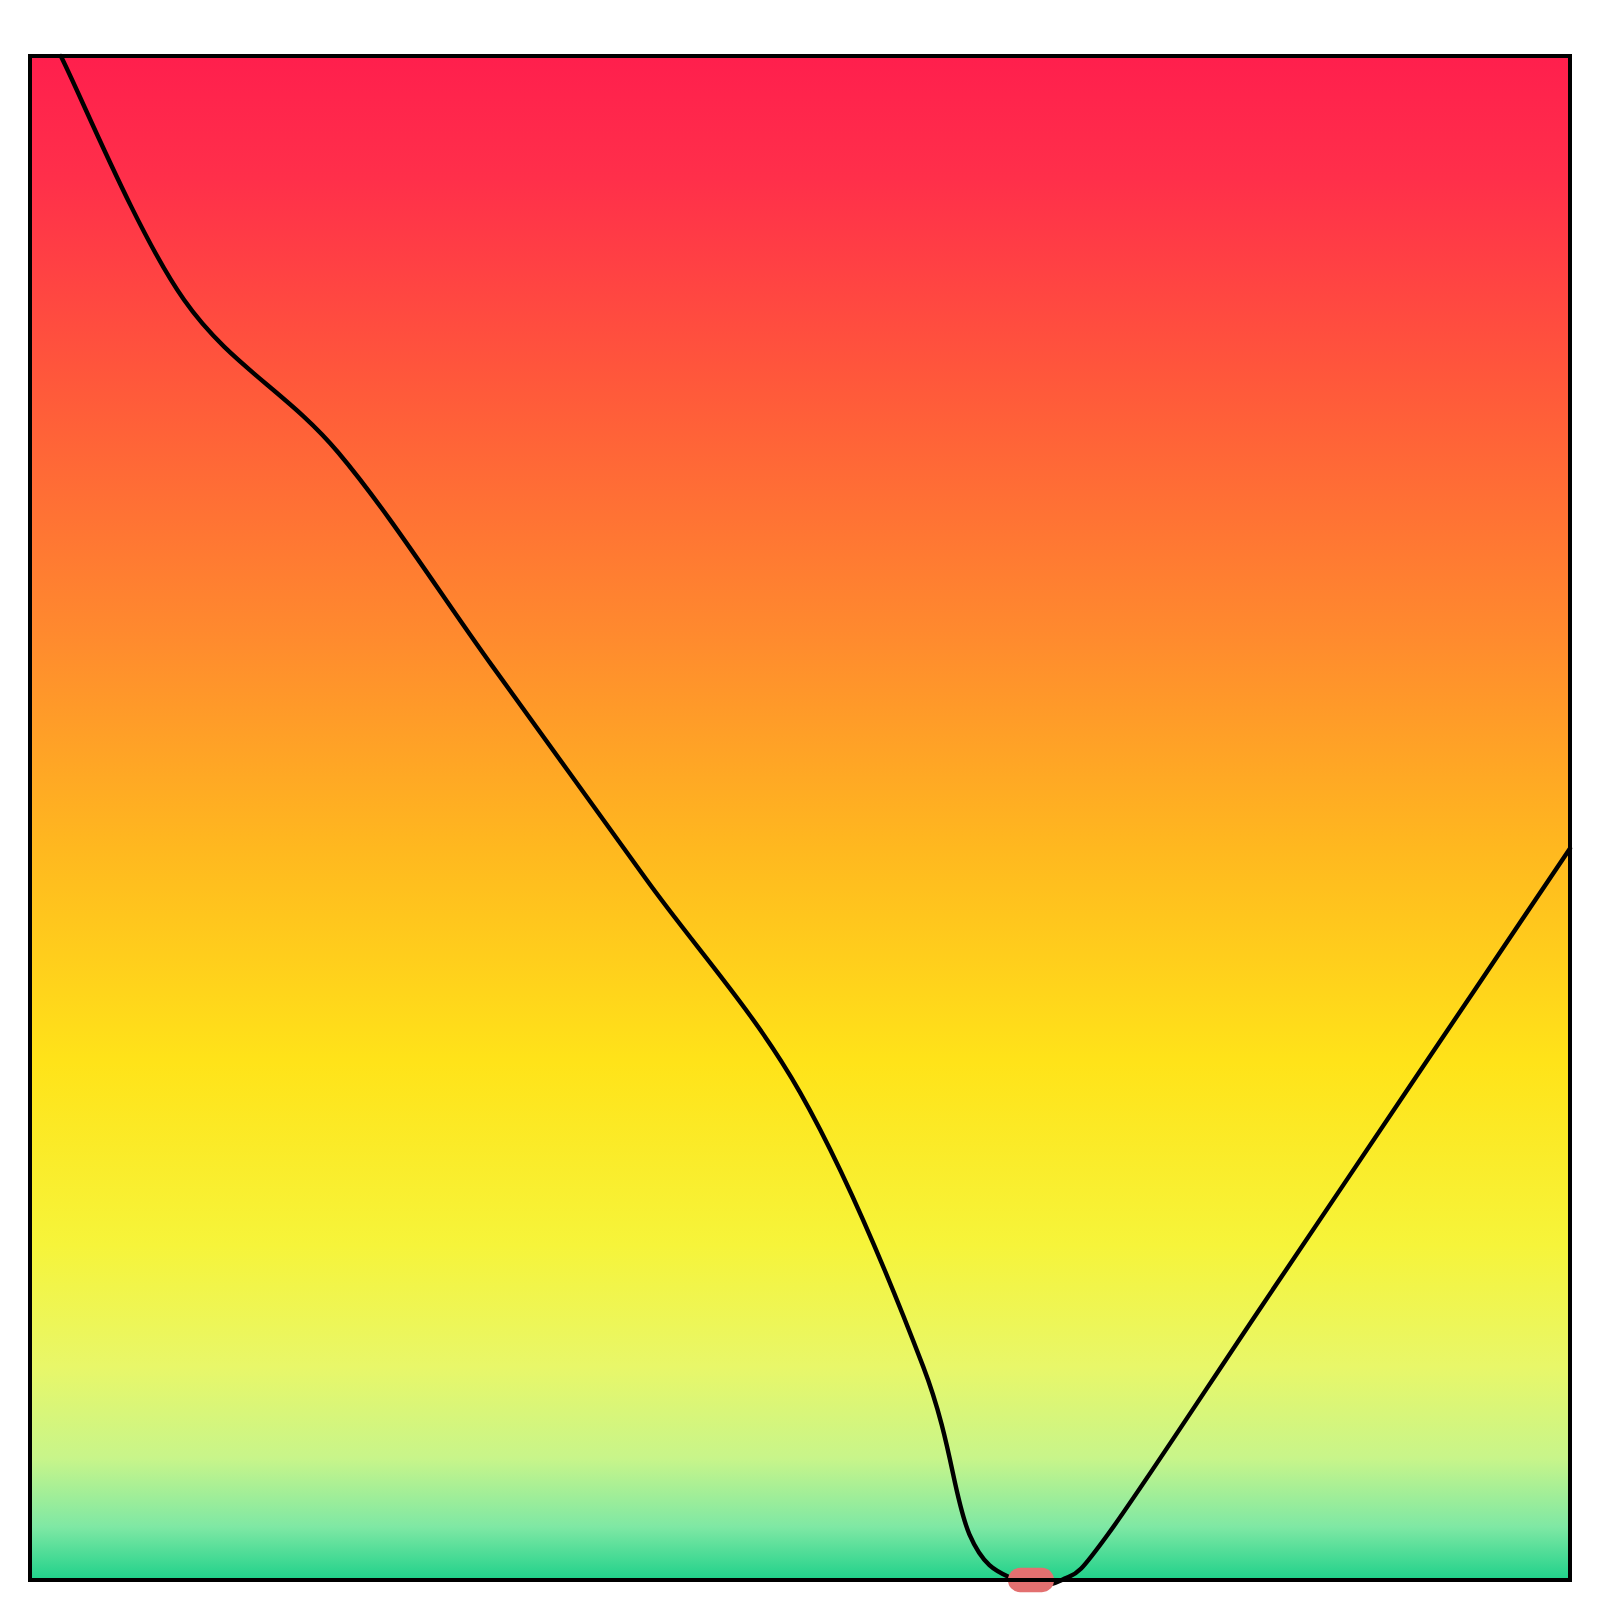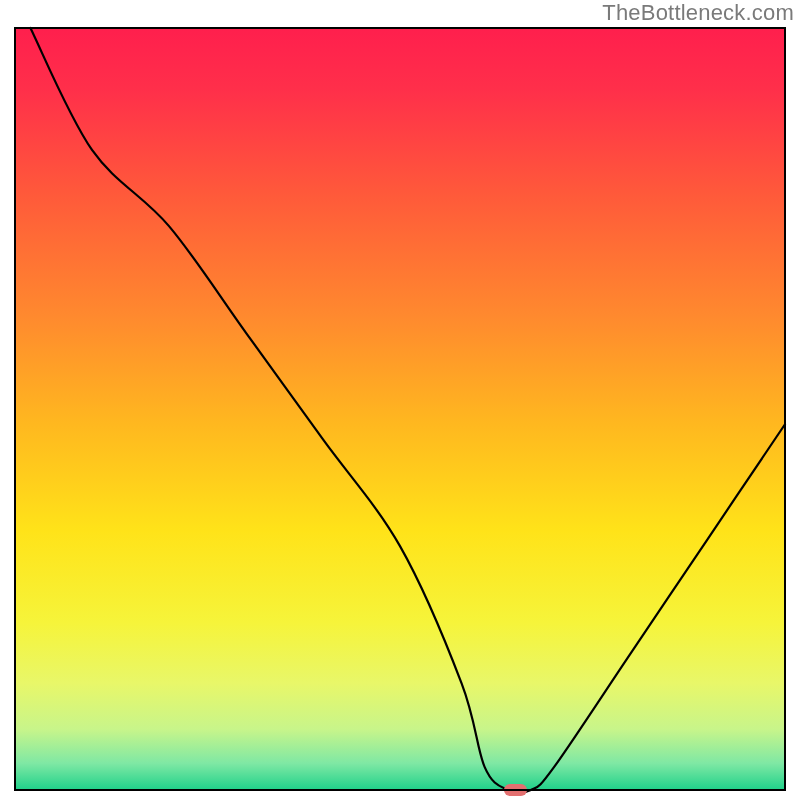--- a/index.html
+++ b/index.html
@@ -50,14 +50,13 @@
           <stop offset="92%" stop-color="#c8f58a"></stop>
           <stop offset="96.5%" stop-color="#7fe8a4"></stop>
           <stop offset="100%" stop-color="#1fd18a"></stop>
         </linearGradient>
       </defs>
       <rect x="15" y="28" width="770" height="762" fill="url(#bg-grad)"></rect>
       <path d="M 30.4 28 C 40.666666666666664 48.32000000000001, 68.9 116.90000000000006, 92 149.92000000000007 C 115.1 182.94000000000008, 143.33333333333334 195.64000000000001, 169 226.12 C 194.66666666666666 256.6, 220.33333333333334 297.24, 246 332.8 C 271.6666666666667 368.36, 297.3333333333333 403.91999999999996, 323 439.47999999999996 C 348.6666666666667 475.03999999999996, 376.9 505.52, 400 546.16 C 423.1 586.8, 447.4833333333333 646.4899999999999, 461.59999999999997 683.3199999999999 C 475.71666666666664 720.15, 477 749.36, 484.7 767.14 C 492.4 784.92, 500.1 786.19, 507.8 790 C 515.5 793.81, 523.1999999999999 793.81, 530.9 790 C 538.6 786.19, 537.3166666666666 790, 554 767.14 C 570.6833333333334 744.28, 605.3333333333334 690.94, 631 652.84 C 656.6666666666666 614.74, 682.3333333333334 576.64, 708 538.54 C 733.6666666666666 500.43999999999994, 772.1666666666666 443.29, 785 424.24" fill="none" stroke="#000000" stroke-width="2.2" stroke-linecap="round" stroke-linejoin="round"></path>
       <rect x="503.95" y="783.904" width="23.099999999999998" height="12.192" rx="6.096" ry="6.096" fill="#e37070"></rect>
       <rect x="15" y="28" width="770" height="762" fill="none" stroke="#000000" stroke-width="2"></rect>
     </svg>
-  <div class="watermark">TheBottleneck.com</div>
 </div>
 
 </body></html>

